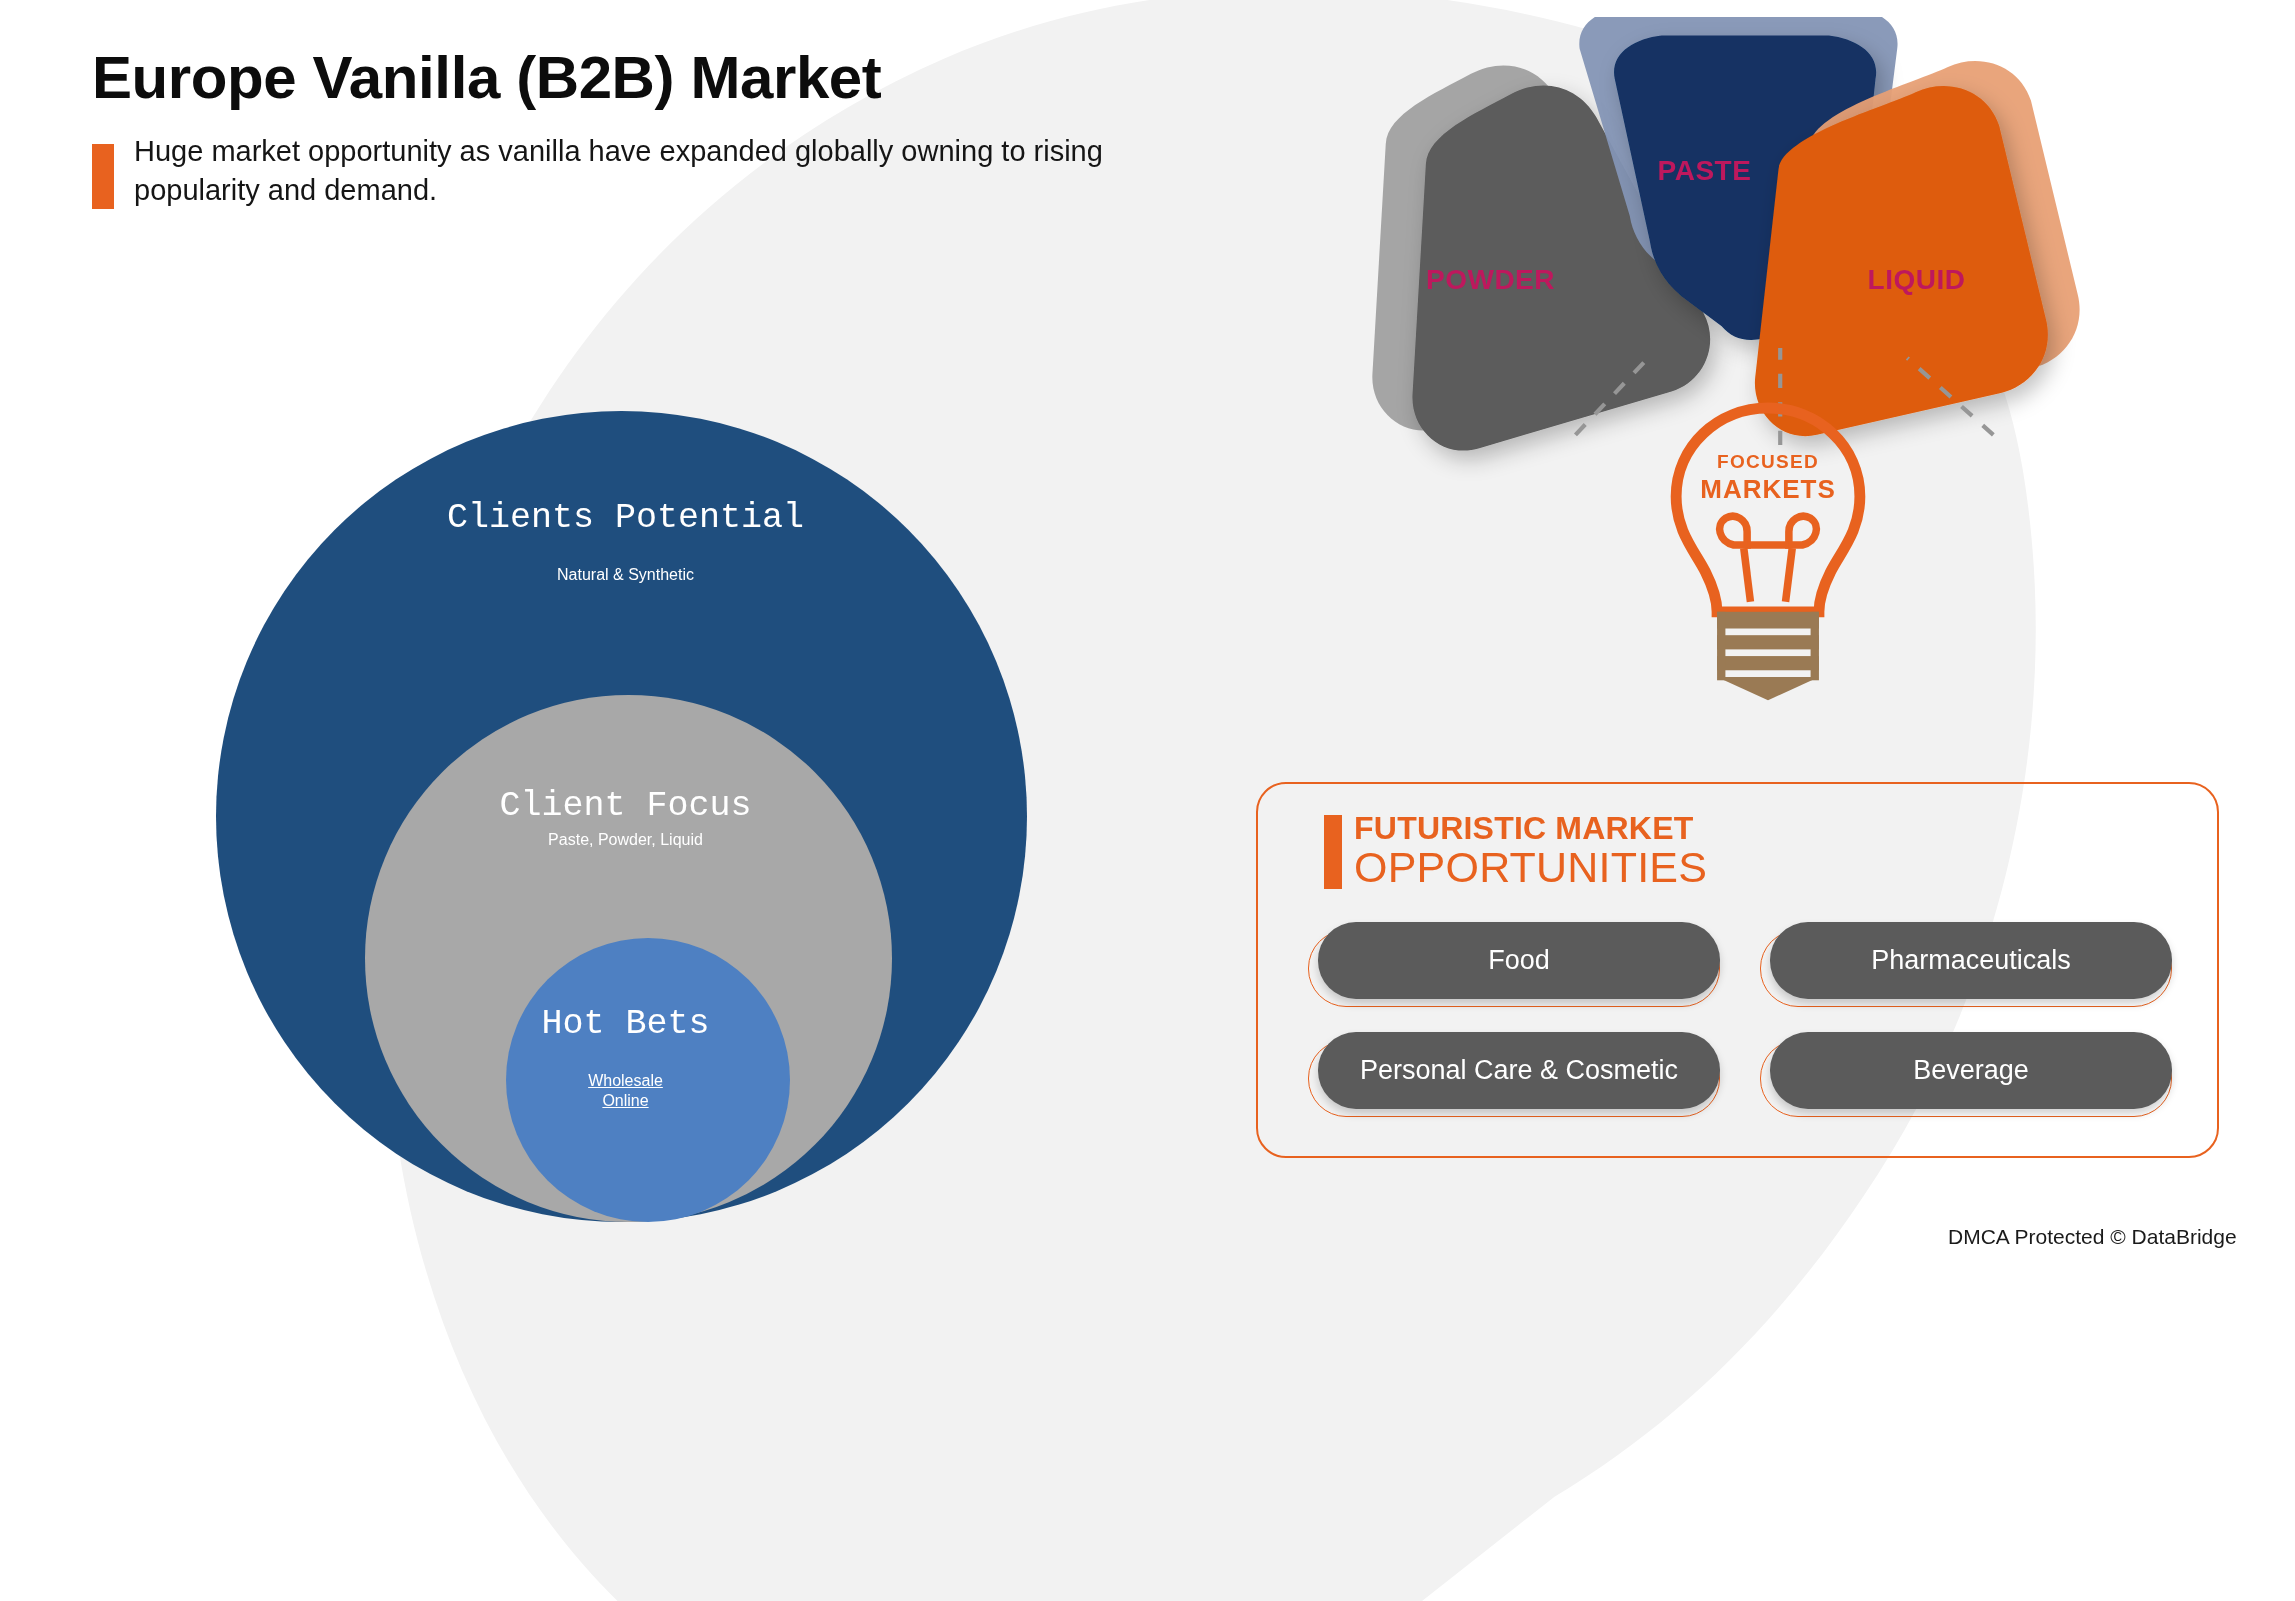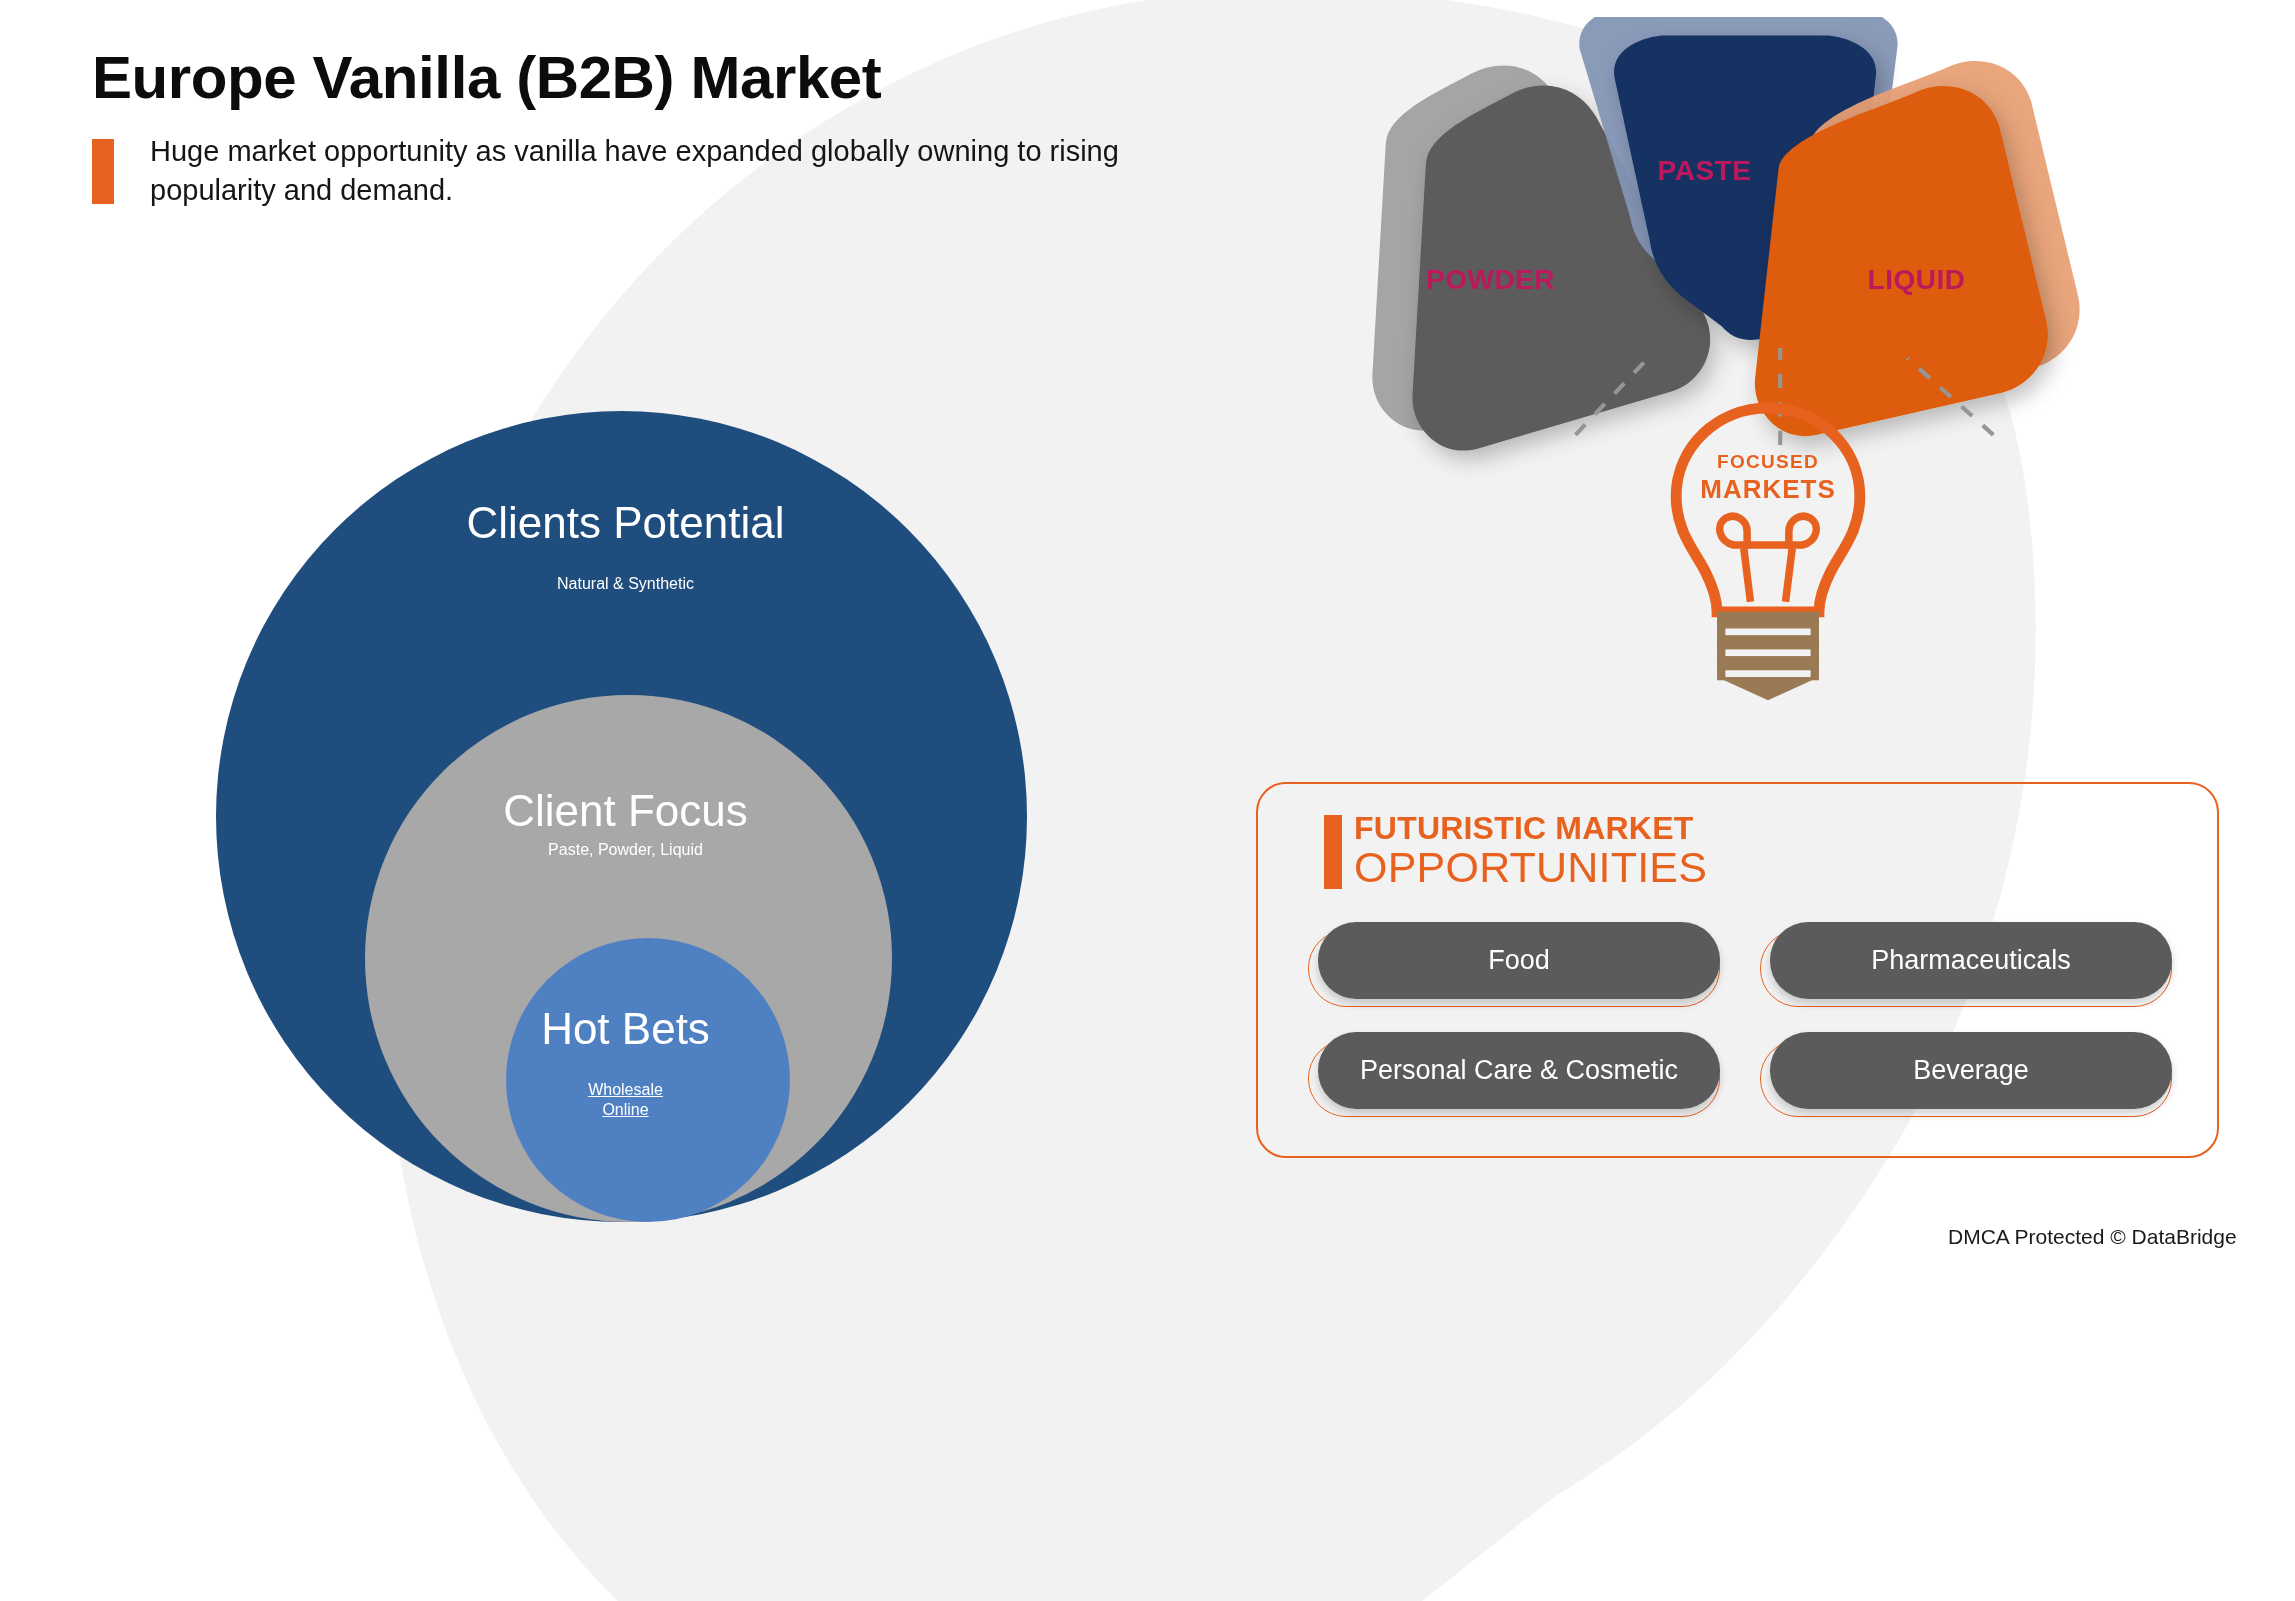--- a/index.html
+++ b/index.html
@@ -13,35 +13,35 @@
 
   
   .bg-blob { position:absolute; left:0; top:0; width:2295px; height:1602px; z-index:0; }
 
   
   .header { position:absolute; left:92px; top:46px; z-index:5; }
   .title {
     font-size:60px; font-weight:bold; color:#0c0c0c;
     letter-spacing:-0.4px; line-height:1.05; white-space:nowrap;
   }
-  .sub-wrap { display:flex; align-items:center; margin-top:23.4px;gap:16px; }
+  .sub-wrap { display:flex; align-items:flex-end; margin-top:23.4px; }
   .sub-bar { width:22px; height:65px; background:#E8621F; flex:0 0 22px; margin-top:2.5px; }
   .subtitle {
     margin-left:20px; font-size:29px; color:#151515; line-height:1.32;
     max-width:1095px;
   }
 
   
   .circles { position:absolute; left:216px; top:411px; width:819px; height:819px; z-index:4; }
   .circ { position:absolute; border-radius:50%; }
   .c-outer { left:0; top:0; width:811px; height:811px; background:#1F4E7E; }
   .c-mid   { left:149px; top:284px; width:527px; height:527px; background:#A8A8A8; }
   .c-inner { left:290px; top:527px; width:284px; height:284px; background:#4E80C2; }
   .circ-label { position:absolute; width:100%; text-align:center; color:#ffffff; }
-  .cl-title { font-size:44px; font-weight:400; line-height:1.1; }
+  .cl-title { font-size:35px; font-weight:400; line-height:1.1;font-family:Liberation Mono, monospace; }
   .cl-sub   { font-size:16px; font-weight:400; line-height:1.25; }
   .lbl-outer { left:0; top:88px; }
   .lbl-outer .cl-sub { margin-top:27px; }
   .lbl-mid   { left:0; top:92px; }
   .lbl-mid .cl-sub { margin-top:4.2px; }
   .lbl-inner { left:0; top:65px; }
   .lbl-inner .cl-sub { margin-top:27px; }
 
   
   .petals { position:absolute; left:1287px; top:16.7px; width:836px; height:435px; z-index:6; }

